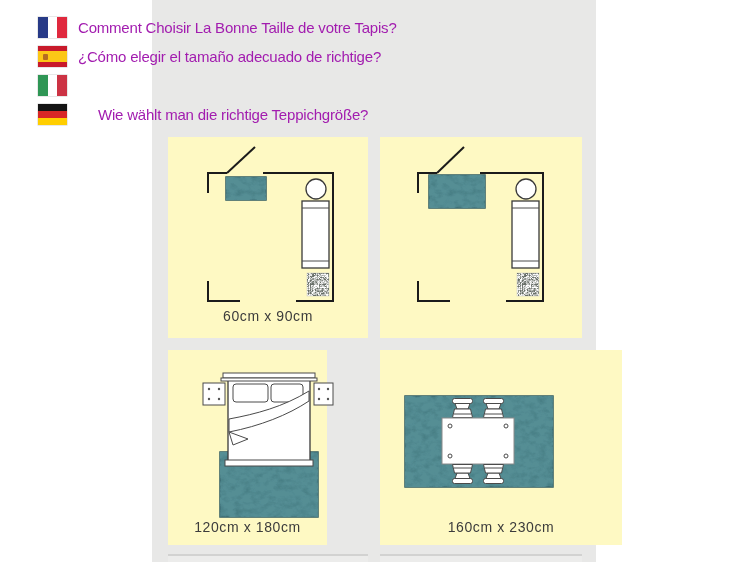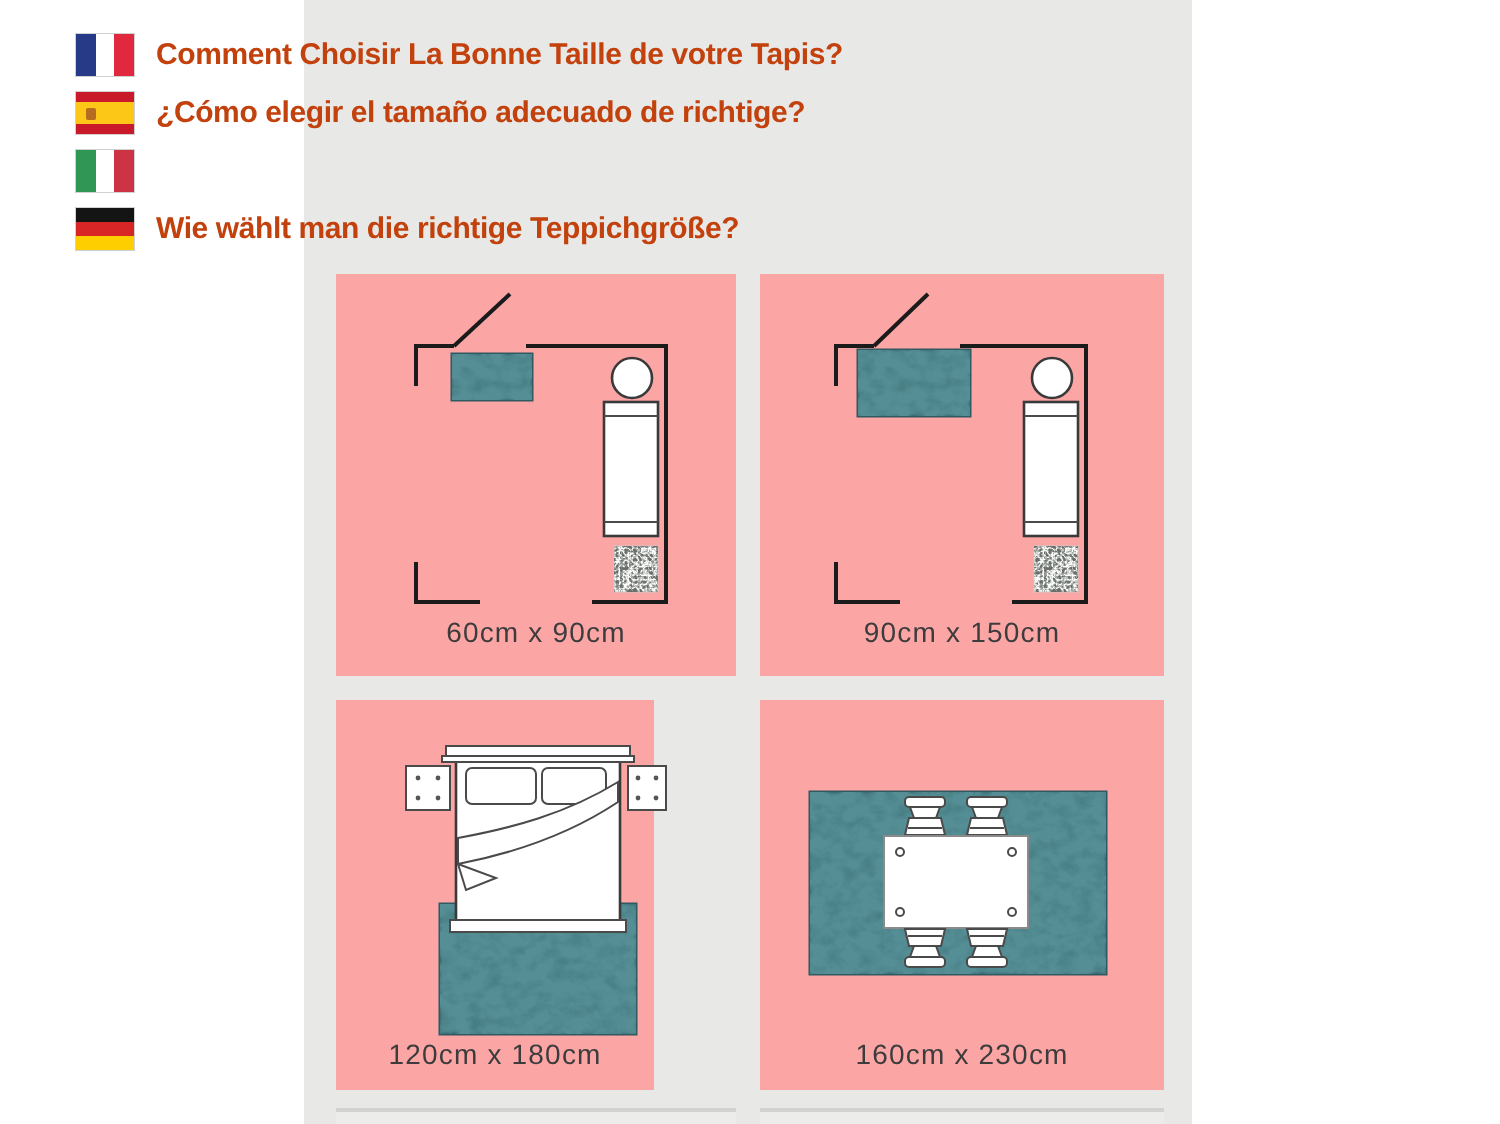--- a/index.html
+++ b/index.html
@@ -7,38 +7,38 @@
     width:750px; height:562px; position:relative; overflow:hidden;
     background:#ffffff;
     font-family:"Liberation Sans", sans-serif;
   }
   .panel {
     position:absolute; left:152px; top:0; width:444px; height:562px;
     background:#e8e8e7;
   }
   
   .hrow { position:absolute; left:38px; height:21px; display:flex; align-items:center; }
-  .hrow1{ top:17px; } .hrow2{ top:46px; } .hrow3{ top:75px; } .hrow4{ top:104px; }
+  .hrow1{ top:17px; } .hrow2{ top:46px; } .hrow3{ top:75px; } .hrow4{ top:104px;gap:20px; }
   .flag {
     width:29px; height:21px; margin-right:11px; flex:none;
     display:flex; flex-direction:column;
     box-shadow:0 0 0 0.5px rgba(0,0,0,0.18); position:relative;
   }
   .flag.vert { flex-direction:row; }
   .flag .b { flex:1; }
   .flag .es-emblem {
     position:absolute; left:5px; top:8px; width:5px; height:6px;
     background:#a85a23; border-radius:1px; opacity:0.85;
   }
   .htext {
-    font-weight:bold; font-size:15px; color:#c2410c;
+    font-weight:normal; font-size:15px; color:#a21caf;
     letter-spacing:-0.2px; white-space:nowrap; line-height:21px;
   }
   
-  .card { position:absolute; background:#fca5a5;text-decoration:underline; }
+  .card { position:absolute; background:#fef9c3;text-decoration:underline; }
   .card svg { position:absolute; left:0; top:0; display:block; }
   .size-label {
     position:absolute; left:0; right:0; text-align:center;
     font-size:14px; color:#3c3c3c; letter-spacing:0.6px;
   }
   .card-r1 .size-label { bottom:14px; }
   .card-r2 .size-label { bottom:10px; }
   .cutoff {
     position:absolute; top:554px; height:8px; background:#ececeb;
     border-top:2px solid #d2d2d1;
@@ -151,21 +151,20 @@
     <g>
       <rect class="furn" x="132" y="64" width="27" height="67"></rect>
       <line class="dotline" x1="132" y1="71" x2="159" y2="71"></line>
       <line class="dotline" x1="132" y1="124" x2="159" y2="124"></line>
     </g>
     <g>
       <rect class="plant-base" x="137" y="136" width="22" height="23"></rect>
       <rect class="plant-tex" x="137" y="136" width="22" height="23"></rect>
     </g>
   </svg>
-  <div class="size-label">90cm x 150cm</div>
 </div>
 
 <div class="card card-r2" style="left:168px; top:350px; width:159px; height:195px;">
   <svg width="200" height="172" viewBox="0 0 200 172">
 
     <g>
       <rect class="rug-base" x="52" y="102" width="98" height="65"></rect>
       <rect class="rug-tex" x="52" y="102" width="98" height="65"></rect>
     </g>
 
@@ -194,21 +193,21 @@
       <rect class="furn-thin" x="146" y="33" width="19" height="22"></rect>
       <circle cx="151" cy="39" r="1.2" fill="#555"></circle>
         <circle cx="160" cy="39" r="1.2" fill="#555"></circle>
       <circle cx="151" cy="49" r="1.2" fill="#555"></circle>
         <circle cx="160" cy="49" r="1.2" fill="#555"></circle>
     </g>
   </svg>
   <div class="size-label">120cm x 180cm</div>
 </div>
 
-<div class="card card-r2" style="left:380px; top:350px; width:202px; height:195px;">
+<div class="card card-r2" style="left:380px; top:350px; width:202px; height:195px;padding-left:40px;">
   <svg width="202" height="172" viewBox="0 0 202 172">
     <g>
       <rect class="rug-base" x="25" y="46" width="148" height="91"></rect>
       <rect class="rug-tex" x="25" y="46" width="148" height="91"></rect>
     </g>
 
     <g transform="translate(72,48)">
       <rect class="furn-thin" x="0.5" y="0.5" width="20" height="5" rx="2"></rect>
       <path class="furn-thin" d="M3,5.5 L18,5.5 L16,11 L5,11 Z"></path>
       <path class="furn-thin" d="M2.5,11 L18.5,11 L20.5,19.5 L0.5,19.5 Z"></path>

